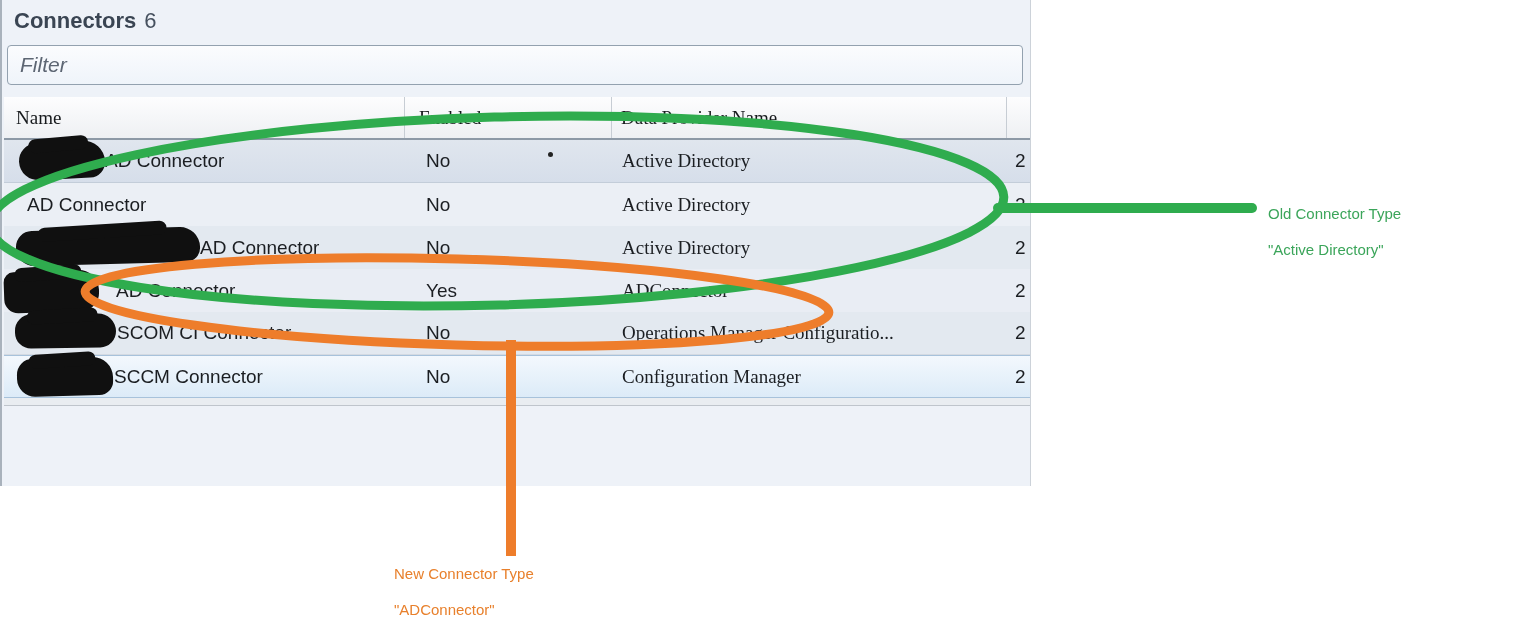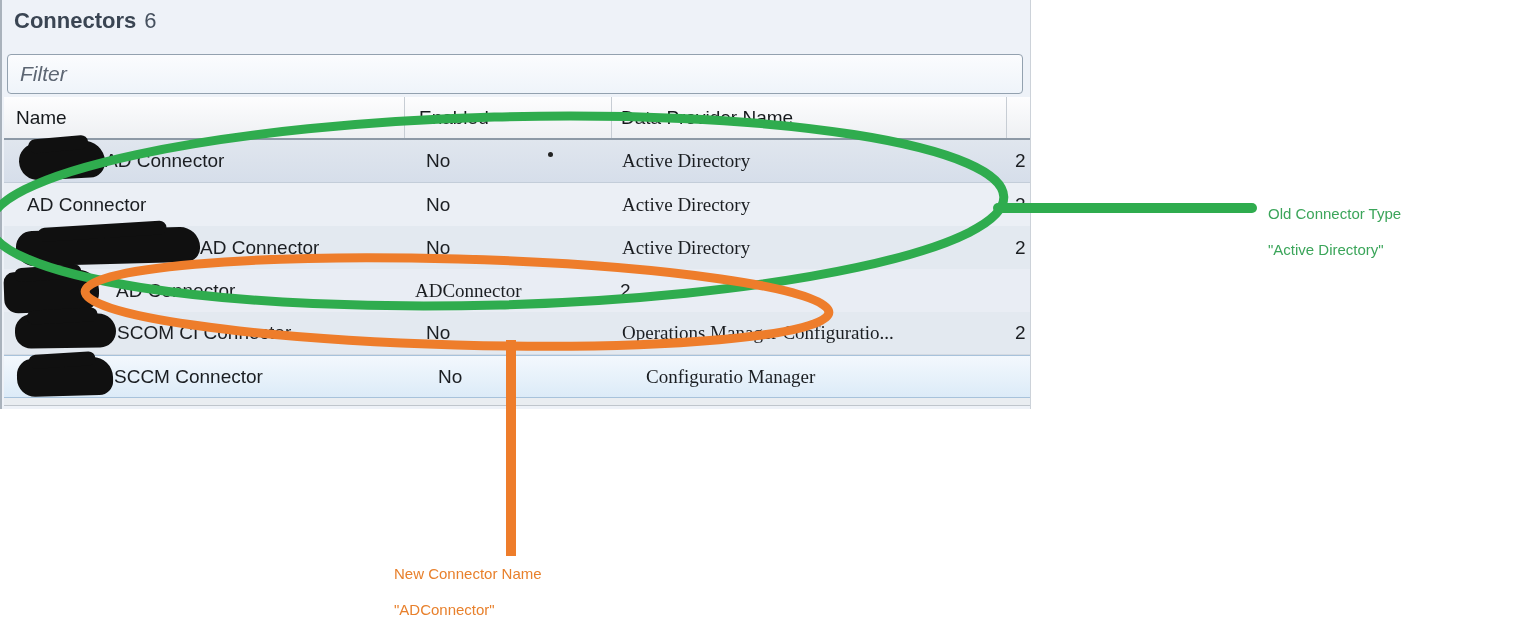--- a/index.html
+++ b/index.html
@@ -1,37 +1,37 @@
 <!DOCTYPE html>
 <html><head>
 <meta charset="utf-8">
 <style>
   html,body{margin:0;padding:0;background:#fff;}
   .stage{position:relative;width:1536px;height:640px;overflow:hidden;
          font-family:"Liberation Sans",sans-serif;background:#fff;}
 
   
-  .panel{position:absolute;left:0;top:0;width:1031px;height:409px;
+  .panel{position:absolute;left:0;top:0;width:1031px;height:486px;
          background:#eef2f8;border-left:2px solid #a9b2bc;border-right:1px solid #ccd2d9;
          box-sizing:border-box;overflow:hidden;}
   .panel-header{padding:8px 0 0 12px;font-size:22px;color:#3a4553;}
   .panel-title{font-weight:bold;}
   .panel-count{font-weight:normal;margin-left:8px;color:#46515f;}
 
-  .filter-box{position:absolute;left:5px;top:54px;width:1016px;height:40px;
+  .filter-box{position:absolute;left:5px;top:45px;width:1016px;height:40px;
         border:1px solid #93a1af;border-radius:4px;box-sizing:border-box;
         background:linear-gradient(#fbfcfe,#eff4fa);
         display:flex;align-items:center;padding-left:12px;}
   .filter-text{font-style:italic;font-size:21px;color:#5d6673;}
 
   
   .grid{position:absolute;left:2px;top:97px;width:1028px;}
   .grid-header{display:grid;grid-template-columns:401px 207px 395px 25px;
         height:43px;background:linear-gradient(#fdfdfe,#eef0f3);
-        border-bottom:2px solid #8d99a6;box-sizing:border-box;}
+        border-bottom:2px solid #8d99a6;box-sizing:border-box;font-family:Liberation Serif, serif;}
   .grid-header .hcell{display:flex;align-items:center;font-size:19px;color:#16191c;
         border-right:1px solid #c7cdd4;overflow:hidden;white-space:nowrap;}
   .grid-header .hcell:last-child{border-right:none;}
   .hc-name{padding-left:12px;}
   .hc-enabled{padding-left:14px;}
   .hc-provider{padding-left:9px;}
   .hc-start{padding-left:7px;margin-left:33px;}
 
   .row{position:relative;display:grid;grid-template-columns:401px 207px 395px 25px;
        height:43px;box-sizing:border-box;}
@@ -40,21 +40,21 @@
   .c-enabled{padding-left:21px;}
   .c-provider{padding-left:10px;font-family:Liberation Serif, serif;}
   .c-start{padding-left:8px;}
 
   .row-1{background:linear-gradient(#e0e6ee,#d6deea);border-bottom:1px solid #c3cdd9;}
   .row-2{background:#ebeff5;}
   .row-3{background:#e3e9f0;}
   .row-4{background:#e9edf4;}
   .row-5{background:#e3e9f0;border-bottom:1px solid #d4dae2;}
   .row-6{background:linear-gradient(#f3f8fd,#dcebf8);
-         border-top:1px solid #a7c2db;border-bottom:1px solid #a7c2db;gap:12px;}
+         border-top:1px solid #a7c2db;border-bottom:1px solid #a7c2db;}
   .row-1 .c-name{padding-left:101px;}
   .row-2 .c-name{padding-left:23px;}
   .row-3 .c-name{padding-left:196px;}
   .row-4 .c-name{padding-left:112px;}
   .row-5 .c-name{padding-left:113px;}
   .row-6 .c-name{padding-left:110px;}
   .grid-footer{height:7px;background:#e9edf1;border-bottom:1px solid #bfc5cc;}
 
   
   .redaction{display:none;position:absolute;background:#101010;z-index:3;}
@@ -123,37 +123,38 @@
     <div class="row row-3">
       <div class="cell c-name">AD Connector</div>
       <div class="cell c-enabled">No</div>
       <div class="cell c-provider">Active Directory</div>
       <div class="cell c-start">2</div>
       <div class="redaction" style="display: block;"></div>
     </div>
 
     <div class="row row-4">
       <div class="cell c-name">AD Connector</div>
+      <div class="cell c-enabled">Yes</div>
       <div class="cell c-provider">ADConnector</div>
       <div class="cell c-start">2</div>
       <div class="redaction" style="display: block;"></div>
     </div>
 
     <div class="row row-5">
       <div class="cell c-name">SCOM CI Connector</div>
       <div class="cell c-enabled">No</div>
       <div class="cell c-provider">Operations Manager Configuratio...</div>
       <div class="cell c-start">2</div>
       <div class="redaction" style="display: block;"></div>
     </div>
 
     <div class="row row-6">
       <div class="cell c-name">SCCM Connector</div>
       <div class="cell c-enabled">No</div>
-      <div class="cell c-provider">Configuratio Manager</div>
+      <div class="cell c-provider">Configuration Manager</div>
       <div class="cell c-start">2</div>
       <div class="redaction" style="display: block;"></div>
     </div>
   </div>
       <div class="grid-footer"></div>
     </div>
   </div>
 
   <div class="dot-artifact"></div>
 
@@ -163,17 +164,17 @@
     <ellipse cx="457" cy="302" rx="372" ry="43" transform="rotate(1.6 457 302)" fill="none" stroke-width="9" stroke="#EE7D2B"></ellipse>
     <line x1="511" y1="340" x2="511" y2="556" stroke-width="10" stroke="#EE7D2B"></line>
   </svg>
 
   <div class="anno-text anno-old" style="color: rgb(59, 165, 90);">
     <div>Old Connector Type</div>
     <div>"Active Directory"</div>
   </div>
 
   <div class="anno-text anno-new" style="color: rgb(232, 128, 44);">
-    <div>New Connector Name</div>
+    <div>New Connector Type</div>
     <div>"ADConnector"</div>
   </div>
 
 </div>
 
 </body></html>

